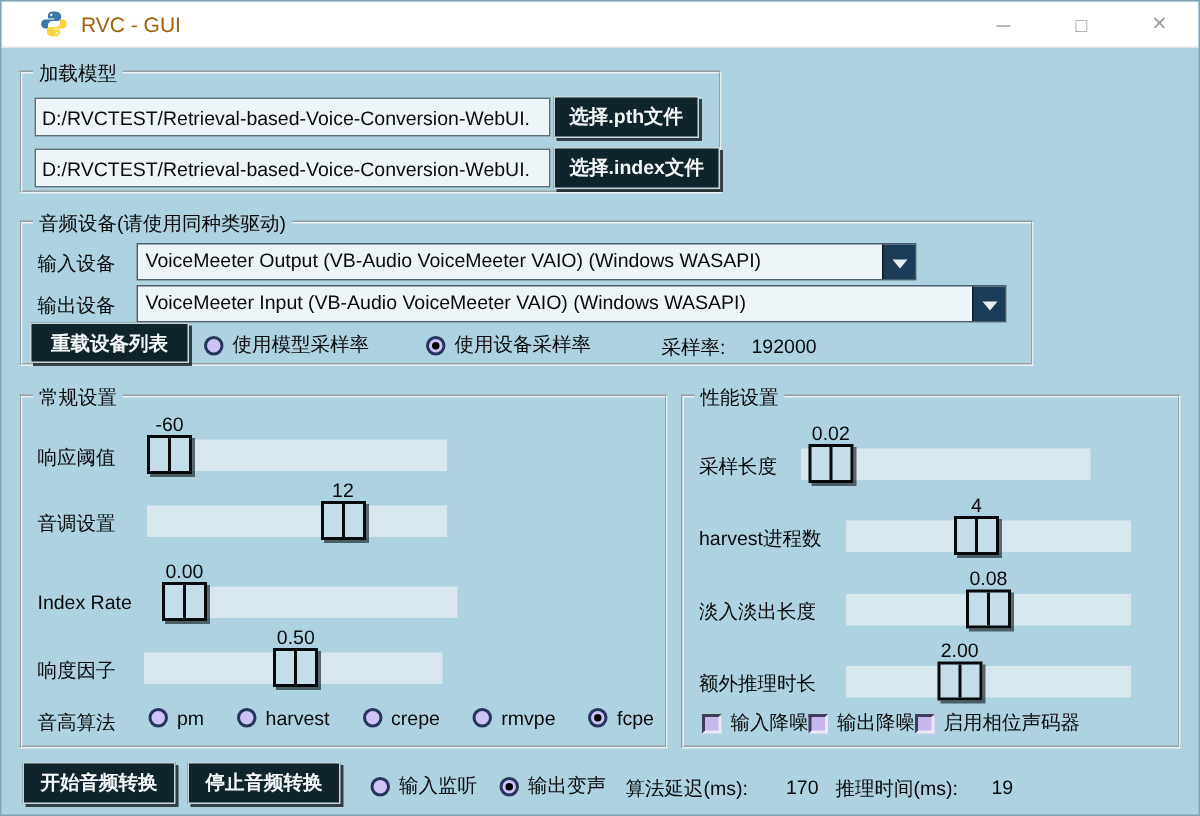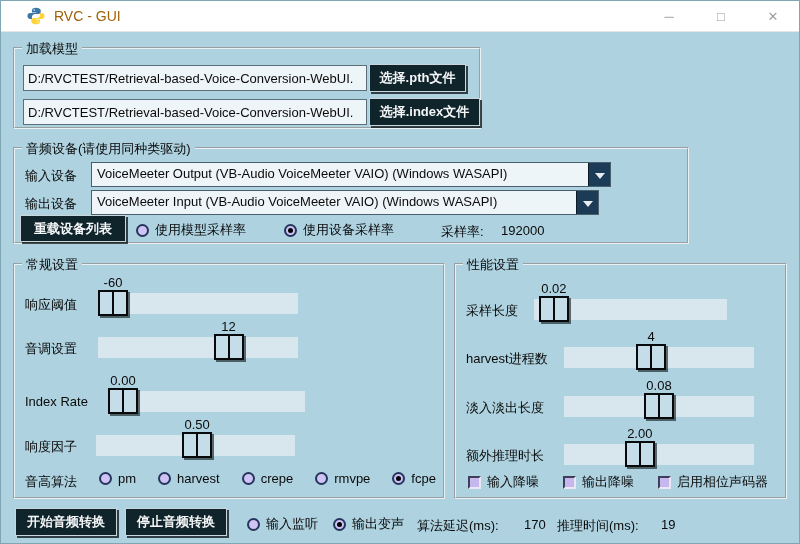--- a/index.html
+++ b/index.html
@@ -83,21 +83,21 @@
   </div>
 
   <div class="grp" style="left:12px;top:146px;width:676px;height:97px;">
     <span class="grp-title">音频设备(请使用同种类驱动)</span>
     <span class="flabel" style="left:10px;top:18px;">输入设备</span>
     <div class="combo" style="left:76px;top:13px;width:520px;height:25px;">
       <span class="combo-text">VoiceMeeter Output (VB-Audio VoiceMeeter VAIO) (Windows WASAPI)</span>
       <span class="combo-arrow"></span>
     </div>
     <span class="flabel" style="left:10px;top:46px;">输出设备</span>
-    <div class="combo" style="left:76px;top:41px;width:508px;height:25px;justify-content:flex-end;">
+    <div class="combo" style="left:76px;top:41px;width:580px;height:25px;justify-content:flex-end;">
       <span class="combo-text">VoiceMeeter Input (VB-Audio VoiceMeeter VAIO) (Windows WASAPI)</span>
       <span class="combo-arrow"></span>
     </div>
     <div class="dbtn" style="left:5px;top:66px;width:106px;height:27px;">重载设备列表</div>
     <div class="opt abs" style="left:121px;top:72px;">
       <span class="radio"></span>
       <span>使用模型采样率</span>
     </div>
     <div class="opt abs" style="left:269px;top:72px;">
       <span class="radio checked"></span>
@@ -195,21 +195,21 @@
     </div>
 
     <div class="srow" style="top:179px;">
       <span class="slabel">额外推理时长</span>
       <div class="track" style="left:108px;width:190px;">
         <span class="sval" style="left: calc(38% + 3.6px);">2.00</span>
         <div class="handle" style="left: calc(38% - 11.4px);"></div>
       </div>
     </div>
 
-    <div class="abs" style="left:12px;top:208px;display:flex;gap:24px;">
+    <div class="abs" style="left:12px;top:208px;display:flex;">
       <div class="opt">
         <span class="cbox"></span>
         <span>输入降噪</span>
       </div>
       <div class="opt">
         <span class="cbox"></span>
         <span>输出降噪</span>
       </div>
       <div class="opt">
         <span class="cbox"></span>

